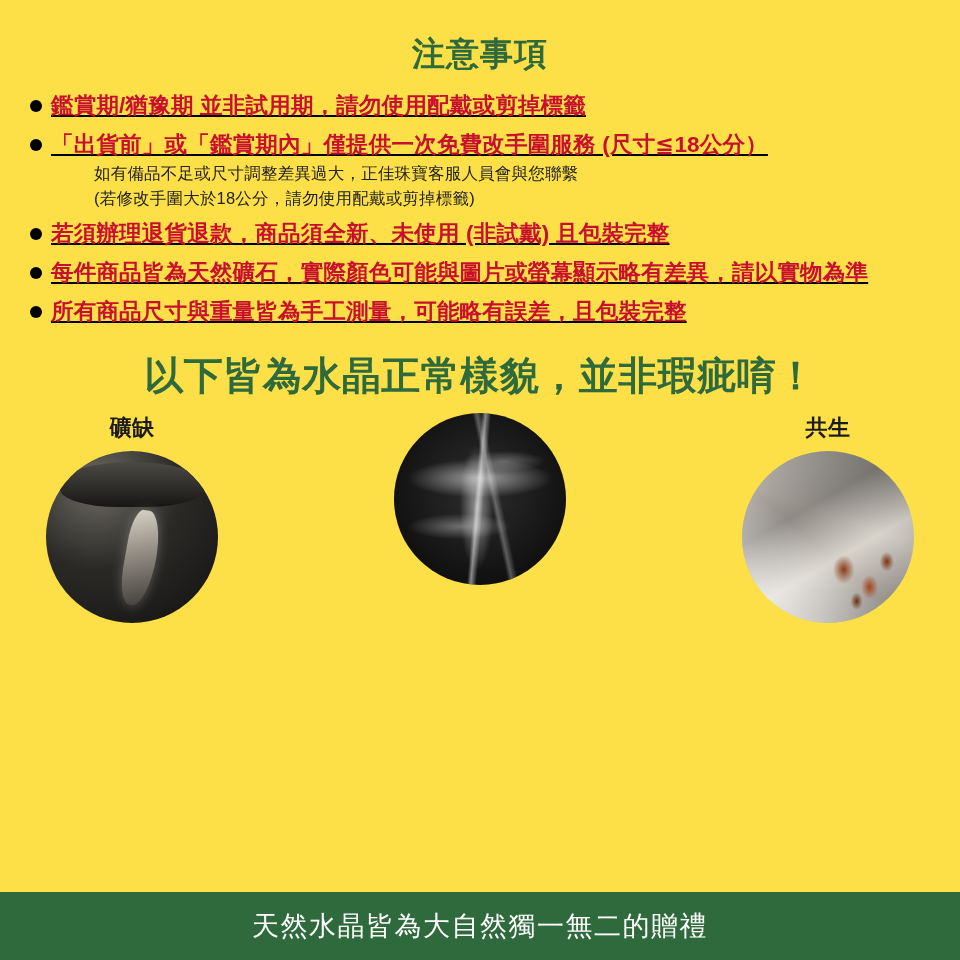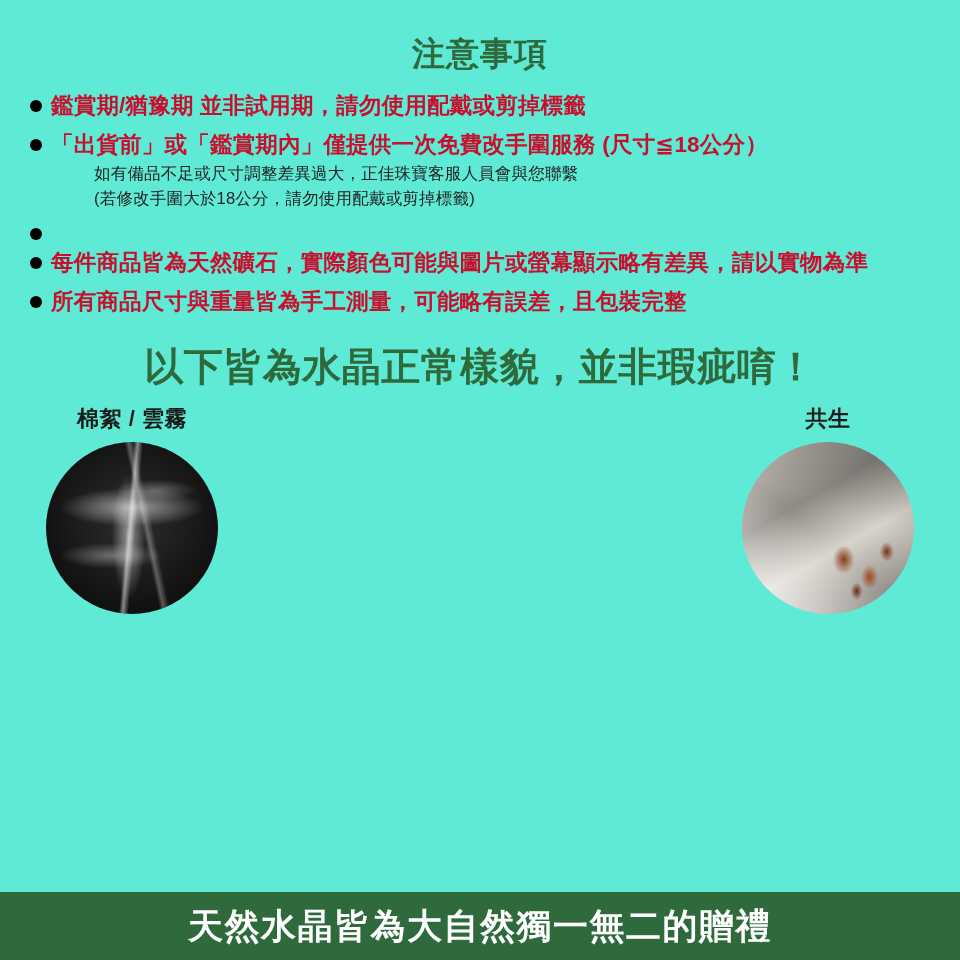--- a/index.html
+++ b/index.html
@@ -13,21 +13,21 @@
     font-family: "Liberation Sans", "DejaVu Sans", sans-serif;
     overflow: hidden;
     position: relative;
   }
 
   .page {
     width: 960px;
     height: 960px;
     position: relative;
     box-sizing: border-box;
-    background: #5eead4;
+    background: #fde047;
   }
 
   .title {
     text-align: center;
     color: #2f6a3d;
     font-size: 33px;
     font-weight: bold;
     letter-spacing: 1px;
     padding-top: 36px;
     line-height: 1.1;
@@ -39,20 +39,21 @@
   }
 
   .note-item {
     position: relative;
     margin-bottom: 7px;
   }
 
   .bullet-row {
     display: flex;
     align-items: flex-start;
+    text-decoration: underline;
   }
 
   .bullet {
     width: 12px;
     height: 12px;
     border-radius: 50%;
     background: #000000;
     flex: 0 0 auto;
     margin-top: 10px;
     margin-right: 9px;
@@ -223,22 +224,22 @@
     width: 960px;
     height: 68px;
     background: #2f6a3d;
     display: flex;
     align-items: center;
     justify-content: center;
   }
 
   .footer-text {
     color: #ffffff;
-    font-size: 35px;
-    font-weight: bold;
+    font-size: 27px;
+    font-weight: normal;
     letter-spacing: 1.5px;
   }
 </style>
 </head>
 <body>
 
 <div class="page">
 
   <div class="title">注意事項</div>
 
@@ -256,20 +257,21 @@
         <span class="bullet"></span>
         <span class="note-text">「出貨前」或「鑑賞期內」僅提供一次免費改手圍服務 (尺寸≦18公分）</span>
       </div>
       <div class="sub-text">如有備品不足或尺寸調整差異過大，正佳珠寶客服人員會與您聯繫</div>
       <div class="sub-text">(若修改手圍大於18公分，請勿使用配戴或剪掉標籤)</div>
     </div>
 
     <div class="note-item">
       <div class="bullet-row">
         <span class="bullet"></span>
+        <span class="note-text">若須辦理退貨退款，商品須全新、未使用 (非試戴) 且包裝完整</span>
       </div>
     </div>
 
     <div class="note-item">
       <div class="bullet-row">
         <span class="bullet"></span>
         <span class="note-text">每件商品皆為天然礦石，實際顏色可能與圖片或螢幕顯示略有差異，請以實物為準</span>
       </div>
     </div>
 
@@ -280,24 +282,27 @@
       </div>
     </div>
 
 
   </div>
 
   <div class="subheading">以下皆為水晶正常樣貌，並非瑕疵唷！</div>
 
   <div class="samples">
 
-
-
     <div class="sample">
-      <div class="sample-label">棉絮 / 雲霧</div>
+      <div class="sample-label">礦缺</div>
+      <div class="sample-circle s1"></div>
+    </div>
+
+
+    <div class="sample">
       <div class="sample-circle s3"></div>
     </div>
 
     <div class="sample">
       <div class="sample-label">共生</div>
       <div class="sample-circle s4"></div>
     </div>
 
   </div>
 

